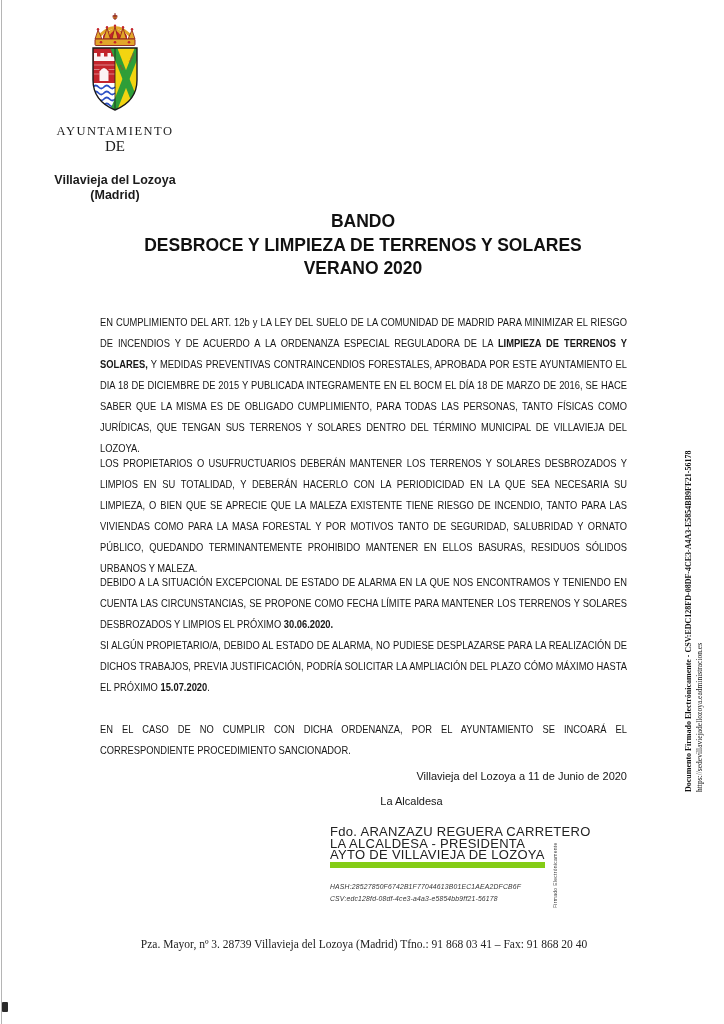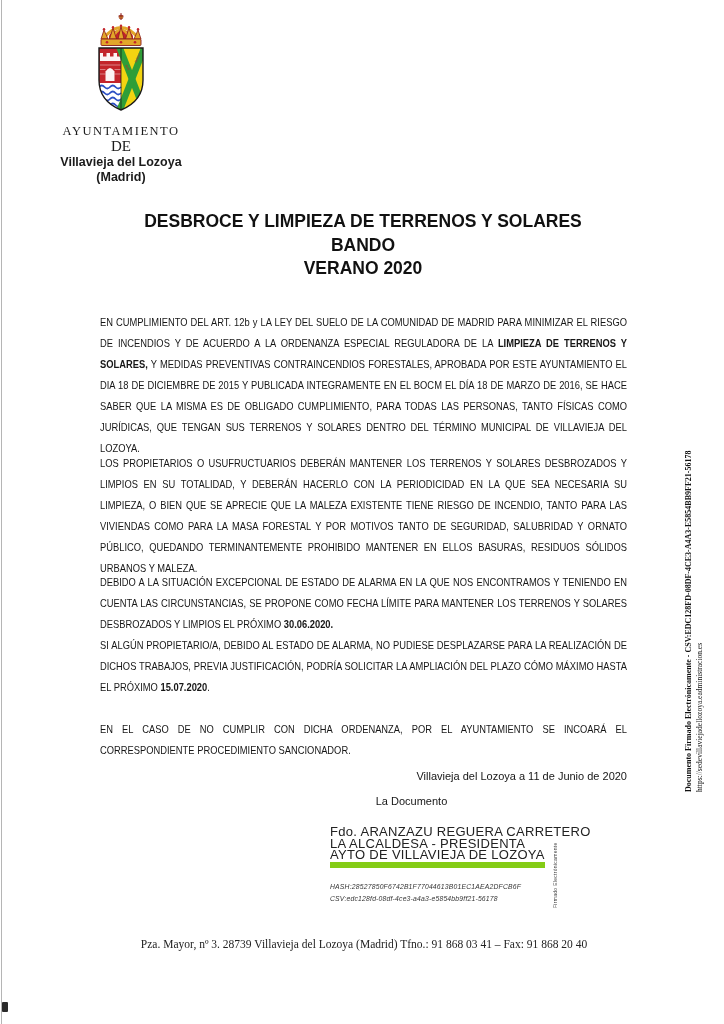--- a/index.html
+++ b/index.html
@@ -11,26 +11,26 @@
   html,body{background:#e8e8e8;}
   .page{
     position:relative; width:724px; height:1024px; background:#ffffff;
     margin:0 auto; overflow:hidden; color:var(--ink);
     font-family:"Liberation Sans", sans-serif;
   }
   .scan-edge{position:absolute; left:1px; top:0; width:1px; height:1024px; background:#b5b5b5;}
   .scan-speck{position:absolute; left:2px; top:1002px; width:6px; height:10px; background:#2a2a2a; border-radius:1px;}
 
   
-  .letterhead{position:absolute; left:41px; top:12px; width:160px; text-align:center;}
+  .letterhead{position:absolute; left:35px; top:12px; width:160px; text-align:center;}
   .crest{display:block; margin:0 auto; width:62px; height:104px;}
   .org{margin-top:8px; line-height:15px;}
   .org-1{font-family:"Liberation Serif", serif; font-size:12.5px; letter-spacing:1.5px;}
   .org-2{font-family:"Liberation Serif", serif; font-size:15px;}
-  .org-3{font-weight:bold; font-size:12.5px; margin-top:1px;}
+  .org-3{font-weight:bold; font-size:12.5px; margin-top:19px;}
   .org-4{font-weight:bold; font-size:12.5px;}
 
   
   .doc-title{
     position:absolute; left:98px; top:210px; width:530px; text-align:center;
     font-weight:bold; font-size:17.5px; line-height:23.5px; color:#111;
   }
 
   
   .par{
@@ -146,22 +146,22 @@
     </svg>
     <div class="org">
       <div class="org-1">AYUNTAMIENTO</div>
       <div class="org-2">DE</div>
       <div class="org-3">Villavieja del Lozoya</div>
       <div class="org-4">(Madrid)</div>
     </div>
   </header>
 
   <h1 class="doc-title">
+    <div>BANDO</div>
     <div>DESBROCE Y LIMPIEZA DE TERRENOS Y SOLARES</div>
-    <div>BANDO</div>
     <div>VERANO 2020</div>
   </h1>
 
   <div class="par p1">
     <p>
       <span>EN CUMPLIMIENTO DEL ART. 12b y LA LEY DEL SUELO DE LA COMUNIDAD DE MADRID PARA MINIMIZAR EL RIESGO DE INCENDIOS Y DE ACUERDO A LA ORDENANZA ESPECIAL REGULADORA DE LA </span><span class="b">LIMPIEZA DE TERRENOS Y SOLARES,</span><span> Y MEDIDAS PREVENTIVAS CONTRAINCENDIOS FORESTALES, APROBADA POR ESTE AYUNTAMIENTO  EL DIA 18 DE DICIEMBRE DE 2015 Y PUBLICADA INTEGRAMENTE EN EL BOCM  EL DÍA 18 DE MARZO DE 2016, SE HACE SABER QUE LA MISMA ES DE OBLIGADO CUMPLIMIENTO, PARA TODAS LAS PERSONAS, TANTO FÍSICAS COMO JURÍDICAS, QUE TENGAN  SUS TERRENOS Y SOLARES DENTRO DEL TÉRMINO MUNICIPAL DE VILLAVIEJA DEL LOZOYA.</span>
     </p>
   </div>
 
   <div class="par p2">
@@ -175,21 +175,21 @@
     <p>
       <span>SI ALGÚN PROPIETARIO/A, DEBIDO AL ESTADO DE ALARMA, NO PUDIESE DESPLAZARSE PARA LA REALIZACIÓN DE DICHOS TRABAJOS, PREVIA JUSTIFICACIÓN, PODRÍA SOLICITAR LA AMPLIACIÓN DEL PLAZO  CÓMO MÁXIMO HASTA EL PRÓXIMO </span><span class="b">15.07.2020</span><span>.</span>
     </p>
   </div>
 
   <div class="par p5">
     <p>EN EL CASO DE NO CUMPLIR CON DICHA ORDENANZA, POR EL AYUNTAMIENTO SE INCOARÁ EL CORRESPONDIENTE PROCEDIMIENTO SANCIONADOR.</p>
   </div>
 
   <div class="place-date">Villavieja del Lozoya a 11 de Junio de 2020</div>
-  <div class="role-line">La Documento</div>
+  <div class="role-line">La Alcaldesa</div>
 
   <div class="sig">
     <div class="sig-row">Fdo. ARANZAZU REGUERA CARRETERO</div>
     <div class="sig-row">LA ALCALDESA - PRESIDENTA</div>
     <div class="sig-row sig-line3">
       <span class="sig-org">AYTO DE VILLAVIEJA DE LOZOYA</span>
       <span class="sig-dashes"></span>
     </div>
     <div class="sig-hash">
       <div>HASH:28527850F6742B1F77044613B01EC1AEA2DFCB6F</div>

